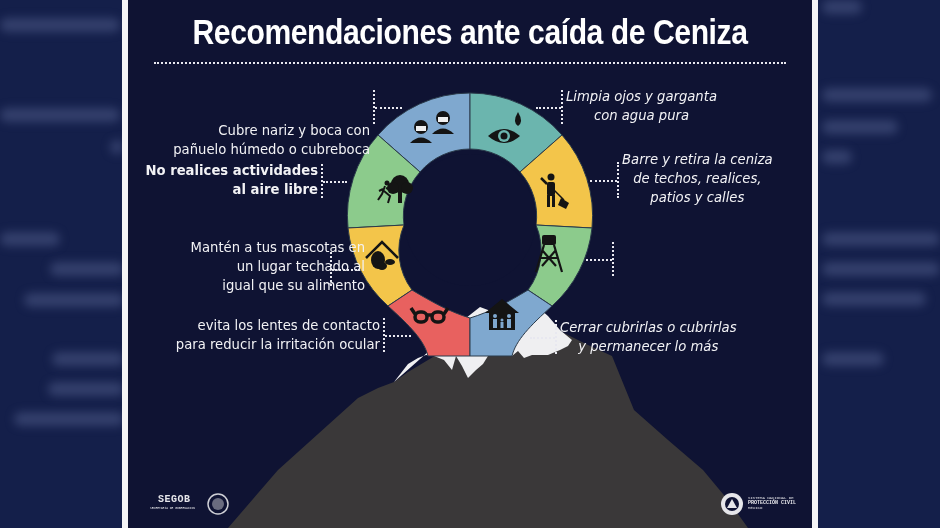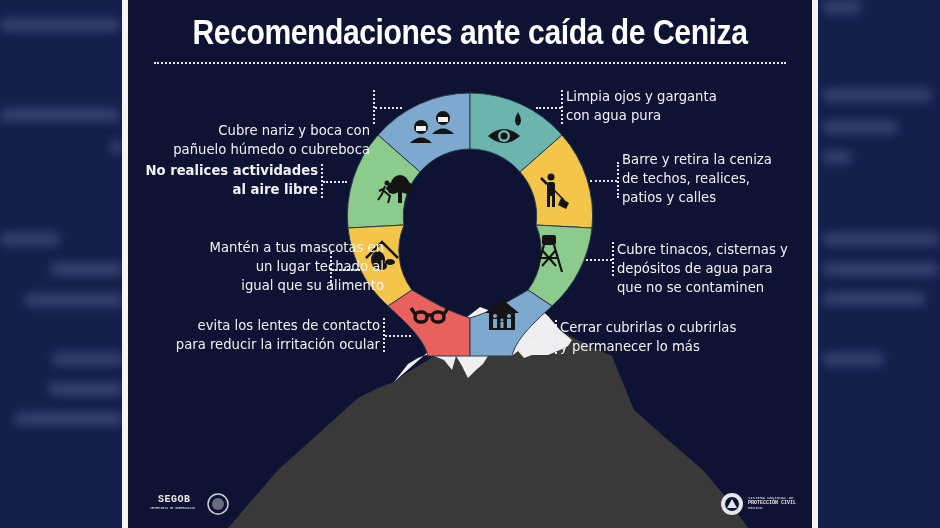--- a/index.html
+++ b/index.html
@@ -7,21 +7,21 @@
   .bg-blur{position:absolute;top:0;height:528px;width:124px;background:#141f4a;overflow:hidden;}
   .bg-blur.left{left:0;}
   .bg-blur.right{left:818px;width:122px;}
   .blur-line{position:absolute;height:14px;border-radius:7px;background:rgba(90,104,150,0.45);filter:blur(5px);}
   .frame-border{position:absolute;top:0;height:528px;width:6px;background:#f4f4f6;}
   .poster{position:absolute;left:128px;top:0;width:684px;height:528px;background:#0f1333;overflow:hidden;}
   .title{position:absolute;left:0;top:12px;width:684px;text-align:center;color:#ffffff;font-family:"Liberation Sans",sans-serif;font-weight:bold;font-size:35px;letter-spacing:-0.5px;transform:scaleX(0.86);transform-origin:center;}
   .title-rule{position:absolute;left:26px;top:62px;width:632px;border-top:2px dotted #e8e8f0;}
   .tip{position:absolute;color:#f2f2f5;font-size:13.2px;line-height:19px;font-family:"DejaVu Sans",sans-serif;}
   .tip.l{text-align:right;}
-  .tip.r{text-align:left;}
+  .tip.r{text-align:center;font-style:italic;}
   .vbar{position:absolute;border-left:2px dotted #e8e8f0;}
   .hbar{position:absolute;border-top:2px dotted #e8e8f0;}
   svg.art{position:absolute;left:0;top:0;}
   .logo-text{position:absolute;color:#e6e6ea;font-family:Liberation Mono, monospace;}
 </style>
 </head>
 <body>
 
 <div class="bg-blur left">
   <div class="blur-line" style="left:0;top:18px;width:120px;"></div>
@@ -162,21 +162,21 @@
   <div class="vbar" style="left:245px;top:90px;height:34px;"></div>
   <div class="hbar" style="left:247px;top:107px;width:27px;"></div>
 
   <div class="tip l" style="right:494px;top:161px;font-weight:bold;">
     <div>No realices actividades</div>
     <div>al aire libre</div>
   </div>
   <div class="vbar" style="left:193px;top:164px;height:34px;"></div>
   <div class="hbar" style="left:195px;top:181px;width:24px;"></div>
 
-  <div class="tip l" style="right:428px;top:238px;">
+  <div class="tip l" style="right:447px;top:238px;">
     <div>Mantén a tus mascotas en</div>
     <div>un lugar techado al</div>
     <div>igual que su alimento</div>
   </div>
   <div class="vbar" style="left:202px;top:252px;height:34px;"></div>
   <div class="hbar" style="left:204px;top:269px;width:28px;"></div>
 
   <div class="tip l" style="right:432px;top:316px;">
     <div>evita los lentes de contacto</div>
     <div>para reducir la irritación ocular</div>
@@ -192,25 +192,20 @@
   <div class="hbar" style="left:408px;top:107px;width:25px;"></div>
 
   <div class="tip r" style="left:494px;top:150px;">
     <div>Barre y retira la ceniza</div>
     <div>de techos, realices,</div>
     <div>patios y calles</div>
   </div>
   <div class="vbar" style="left:489px;top:162px;height:36px;"></div>
   <div class="hbar" style="left:462px;top:180px;width:27px;"></div>
 
-  <div class="tip r" style="left:489px;top:240px;">
-    <div>Cubre tinacos, cisternas y</div>
-    <div>depósitos de agua para</div>
-    <div>que no se contaminen</div>
-  </div>
   <div class="vbar" style="left:484px;top:242px;height:34px;"></div>
   <div class="hbar" style="left:458px;top:259px;width:26px;"></div>
 
   <div class="tip r" style="left:432px;top:318px;">
     <div>Cerrar cubrirlas o cubrirlas</div>
     <div>y permanecer lo más</div>
   </div>
   <div class="vbar" style="left:427px;top:320px;height:34px;"></div>
   <div class="hbar" style="left:402px;top:337px;width:25px;"></div>
 

